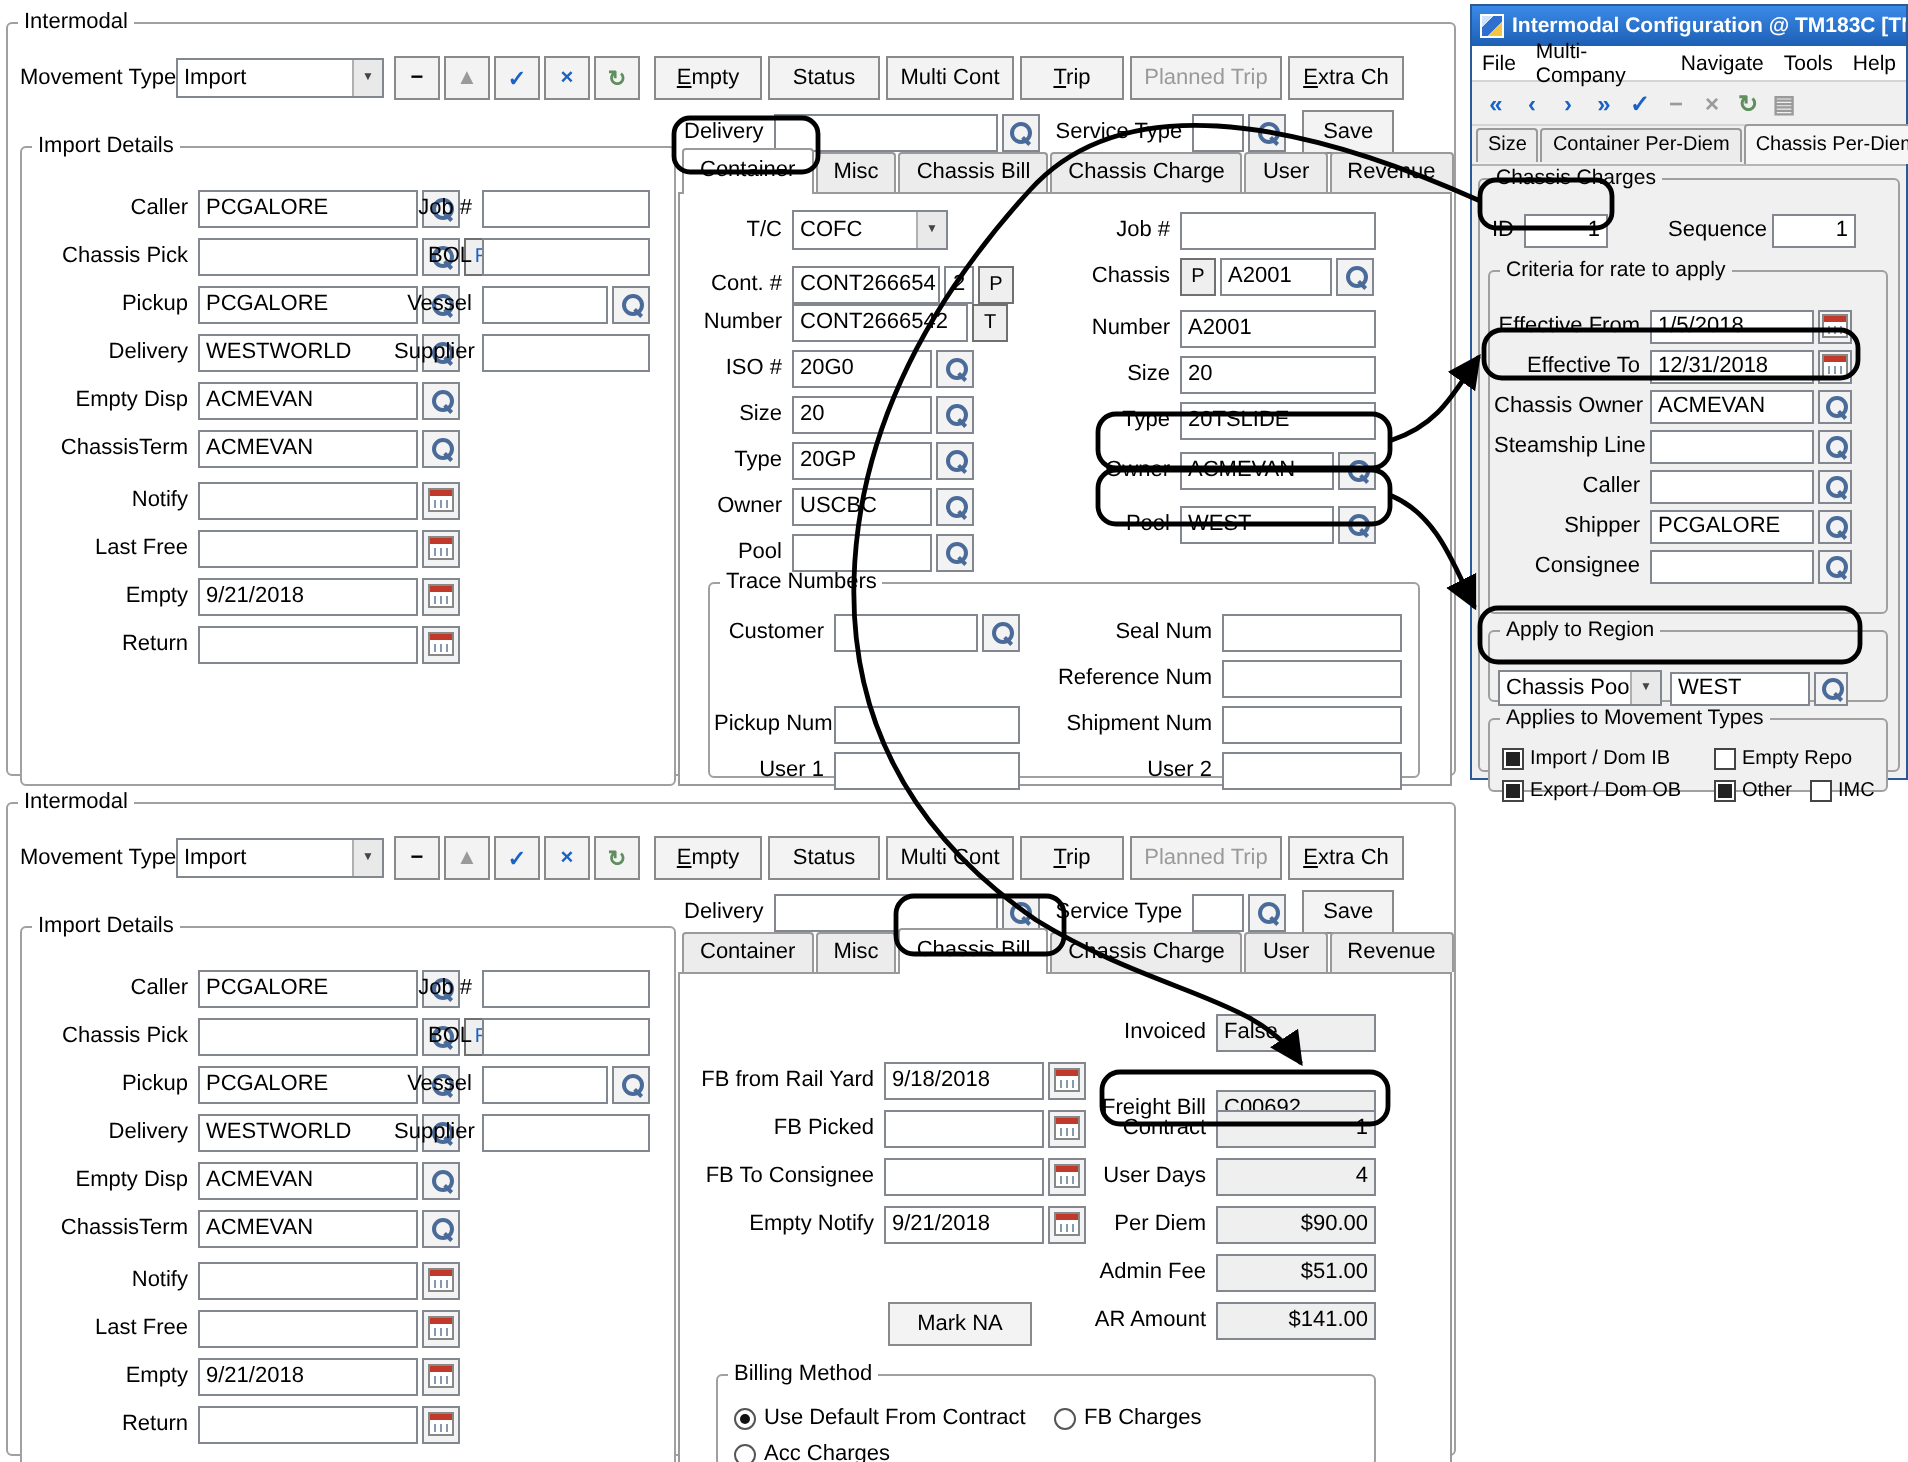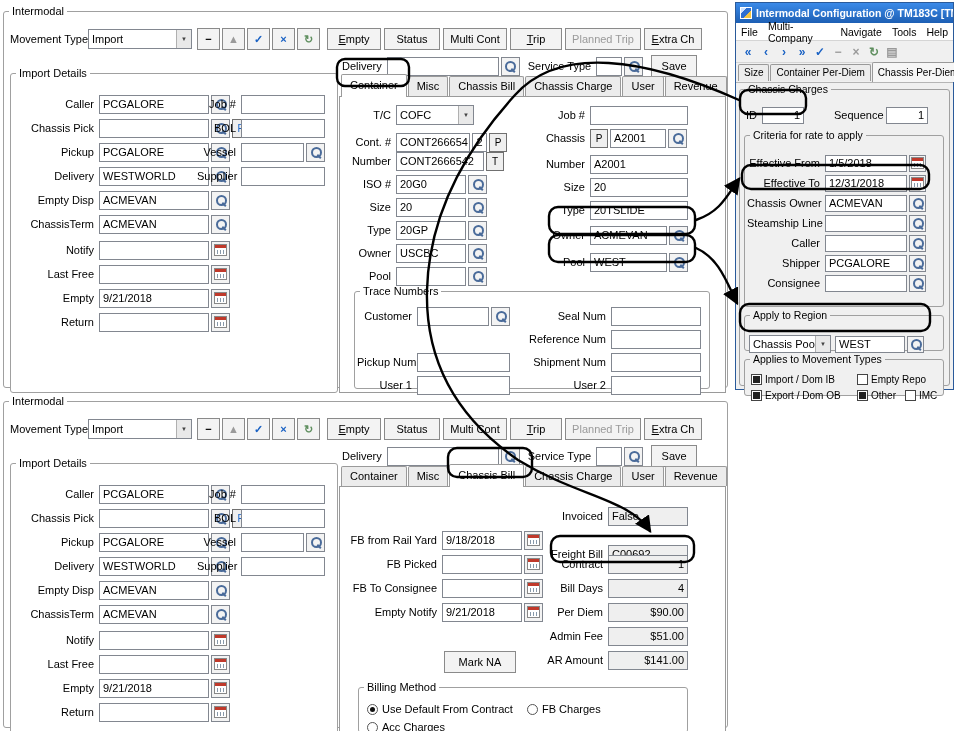--- a/index.html
+++ b/index.html
@@ -697,21 +697,21 @@
       </div>
     <div class="row" style="left:200px;top:56px">
         <span class="lbl" style="width:68px">Freight Bill</span>
         <span class="field ro" style="width:80px">C00692</span>
       </div>
     <div class="row" style="left:200px;top:66px">
         <span class="lbl" style="width:68px">Contract</span>
         <span class="field ro num" style="width:80px">1</span>
       </div>
     <div class="row" style="left:200px;top:90px">
-        <span class="lbl" style="width:68px">Bill Days</span>
+        <span class="lbl" style="width:68px">User Days</span>
         <span class="field ro num" style="width:80px">4</span>
       </div>
     <div class="row" style="left:200px;top:114px">
         <span class="lbl" style="width:68px">Per Diem</span>
         <span class="field ro num" style="width:80px">$90.00</span>
       </div>
     <div class="row" style="left:200px;top:138px">
         <span class="lbl" style="width:68px">Admin Fee</span>
         <span class="field ro num" style="width:80px">$51.00</span>
       </div>

